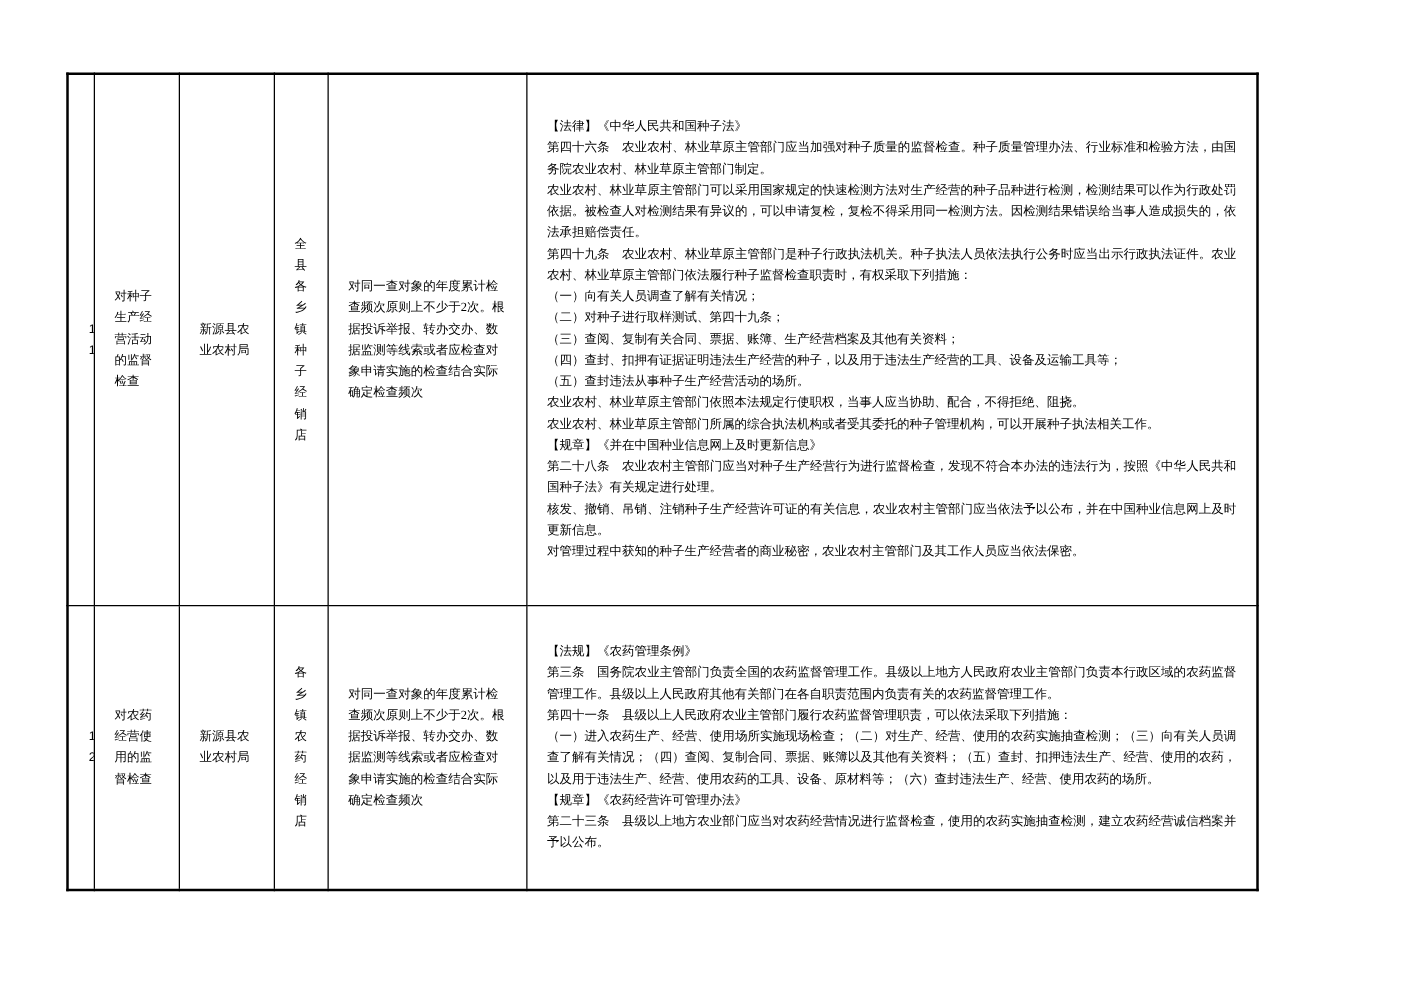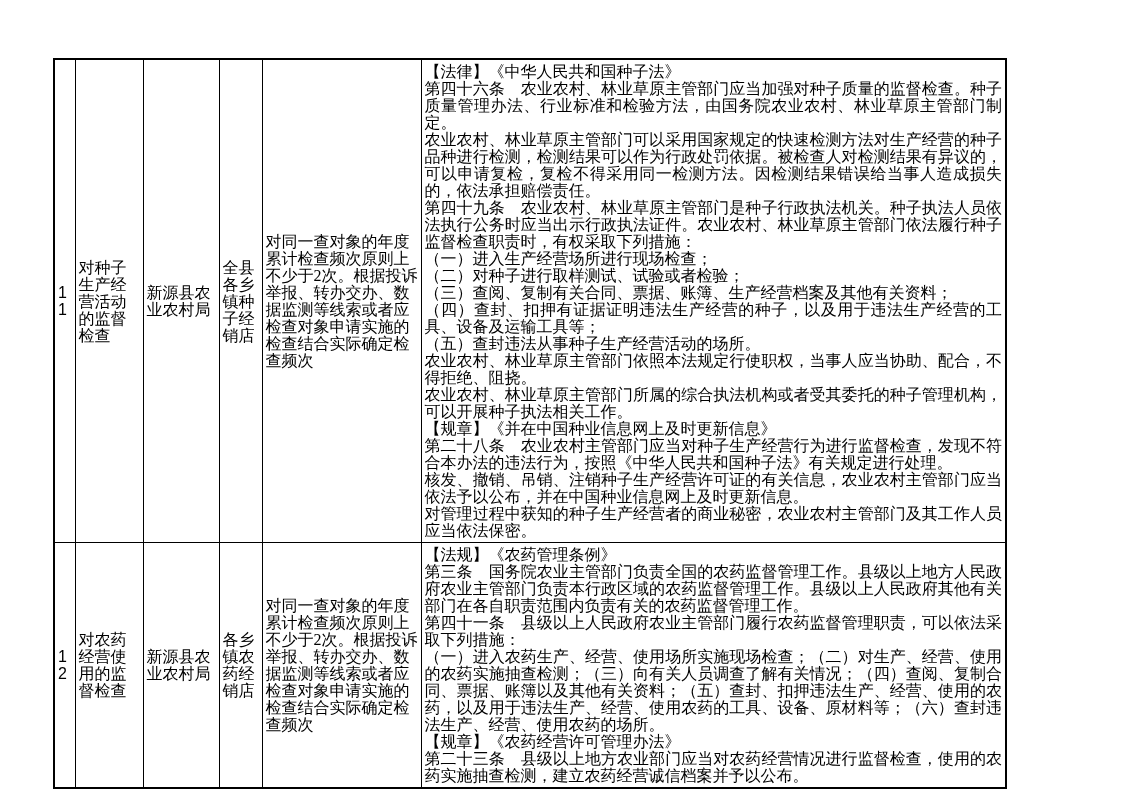--- a/index.html
+++ b/index.html
@@ -21,22 +21,22 @@
     left: 53px;
     top: 58px;
     width: 952px;
     border-collapse: collapse;
     table-layout: fixed;
     border: 2px solid #000000;
   }
   table.grid td {
     border: 1px solid #000000;
     vertical-align: middle;
-    padding: 3px;
-    font-size: 16px;
+    padding: 16px;
+    font-size: 10px;
     line-height: 17px;
     word-break: break-all;
     overflow: hidden;
   }
   tr.row-11 { height: 425px; }
   tr.row-12 { height: 228px; }
   td.c-no {
     font-size: 14px;
     font-family: "Liberation Sans", "DejaVu Sans", sans-serif;
     margin-top: 32px;
@@ -68,22 +68,22 @@
         <td class="c-no">11</td>
         <td class="c-item">对种子生产经营活动的监督检查</td>
         <td class="c-agency">新源县农业农村局</td>
         <td class="c-target">全县各乡镇种子经销店</td>
         <td class="c-freq">对同一查对象的年度累计检查频次原则上不少于2次。根据投诉举报、转办交办、数据监测等线索或者应检查对象申请实施的检查结合实际确定检查频次</td>
         <td class="c-legal">
           <div class="para">【法律】《中华人民共和国种子法》</div>
           <div class="para">第四十六条　农业农村、林业草原主管部门应当加强对种子质量的监督检查。种子质量管理办法、行业标准和检验方法，由国务院农业农村、林业草原主管部门制定。</div>
           <div class="para">农业农村、林业草原主管部门可以采用国家规定的快速检测方法对生产经营的种子品种进行检测，检测结果可以作为行政处罚依据。被检查人对检测结果有异议的，可以申请复检，复检不得采用同一检测方法。因检测结果错误给当事人造成损失的，依法承担赔偿责任。</div>
           <div class="para">第四十九条　农业农村、林业草原主管部门是种子行政执法机关。种子执法人员依法执行公务时应当出示行政执法证件。农业农村、林业草原主管部门依法履行种子监督检查职责时，有权采取下列措施：</div>
-          <div class="para">（一）进入生产经营场所进行现场检查；</div>
-          <div class="para">（二）对种子进行取样测试、试验或者检验；</div>
+          <div class="para">（一）向有关人员调查了解有关情况；</div>
+          <div class="para">（二）对种子进行取样测试、第四十九条；</div>
           <div class="para">（三）查阅、复制有关合同、票据、账簿、生产经营档案及其他有关资料；</div>
           <div class="para">（四）查封、扣押有证据证明违法生产经营的种子，以及用于违法生产经营的工具、设备及运输工具等；</div>
           <div class="para">（五）查封违法从事种子生产经营活动的场所。</div>
           <div class="para">农业农村、林业草原主管部门依照本法规定行使职权，当事人应当协助、配合，不得拒绝、阻挠。</div>
           <div class="para">农业农村、林业草原主管部门所属的综合执法机构或者受其委托的种子管理机构，可以开展种子执法相关工作。</div>
           <div class="para">【规章】《并在中国种业信息网上及时更新信息》</div>
           <div class="para">第二十八条　农业农村主管部门应当对种子生产经营行为进行监督检查，发现不符合本办法的违法行为，按照《中华人民共和国种子法》有关规定进行处理。</div>
           <div class="para">核发、撤销、吊销、注销种子生产经营许可证的有关信息，农业农村主管部门应当依法予以公布，并在中国种业信息网上及时更新信息。</div>
           <div class="para">对管理过程中获知的种子生产经营者的商业秘密，农业农村主管部门及其工作人员应当依法保密。</div>
         </td>

